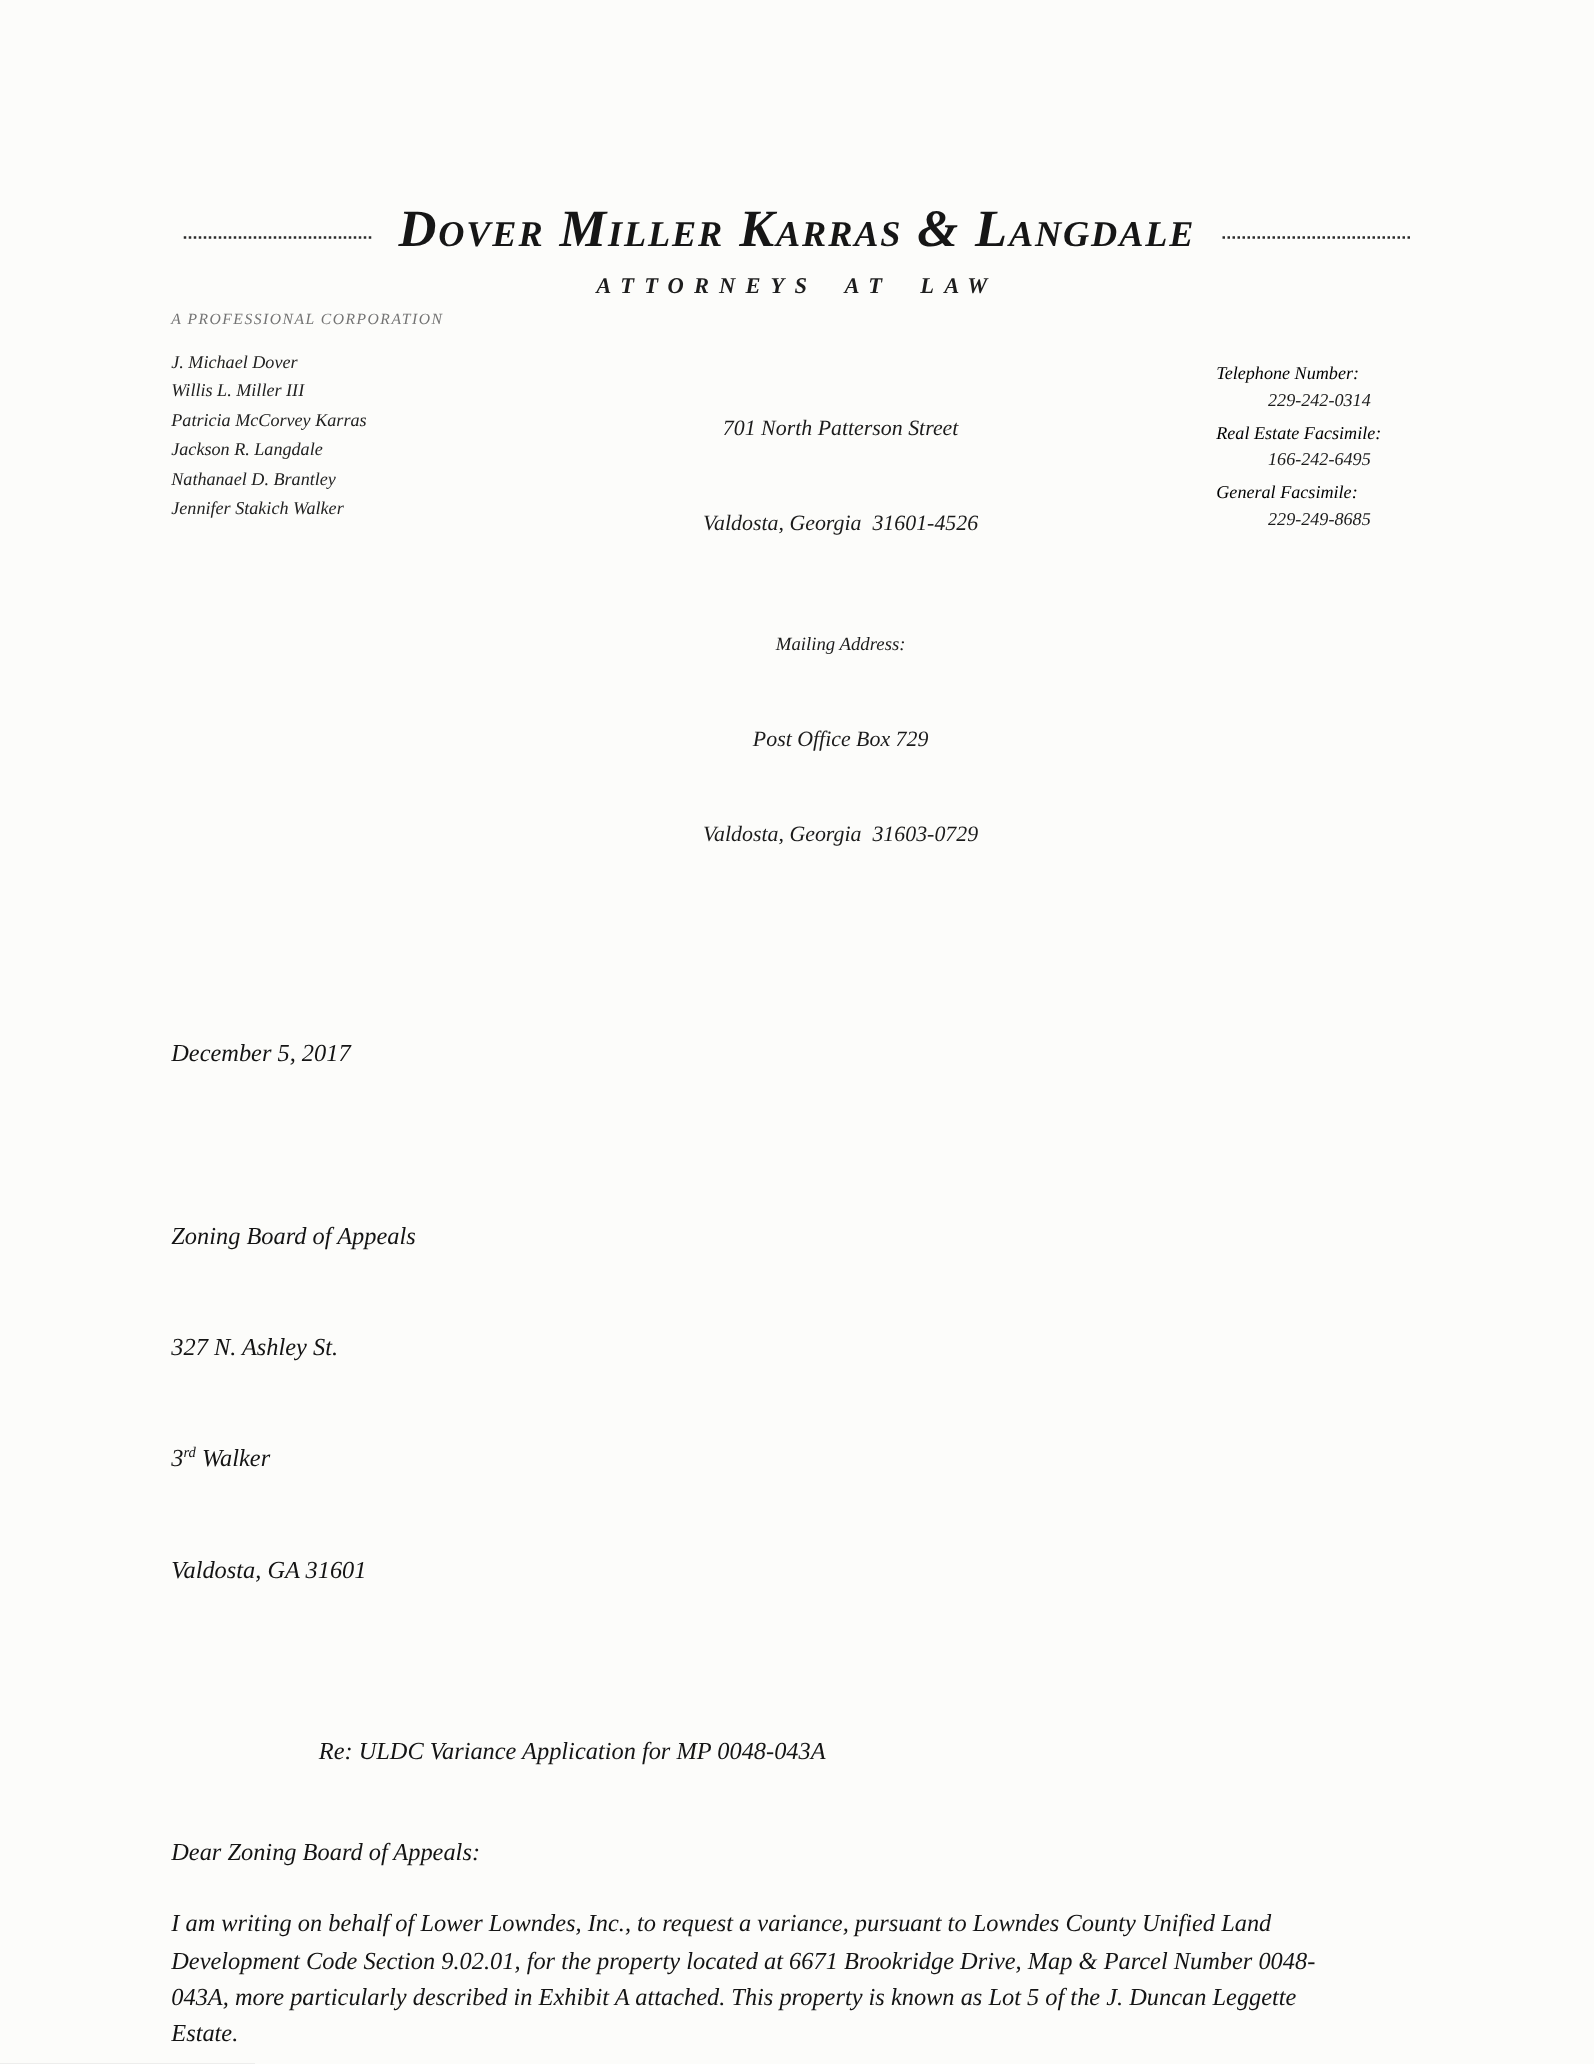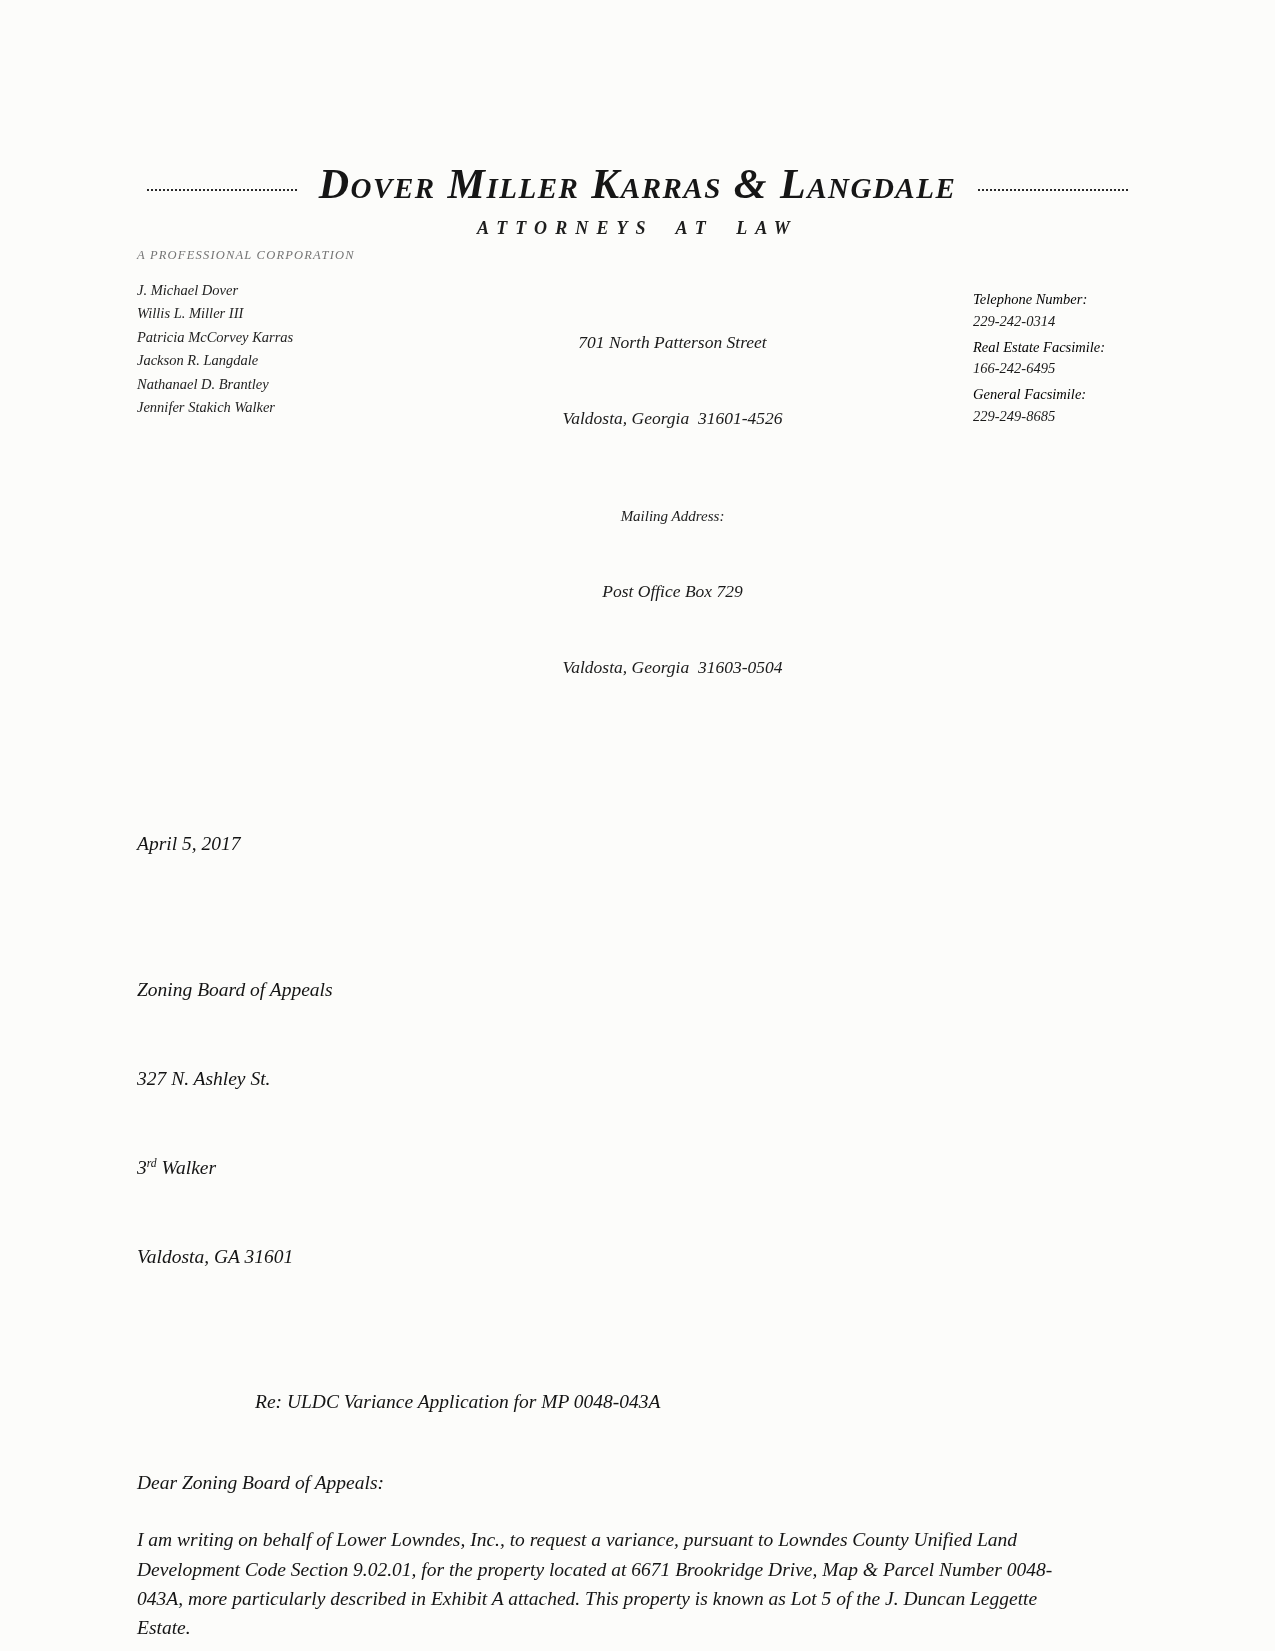--- a/index.html
+++ b/index.html
@@ -81,21 +81,21 @@
     margin-top: 24px;
     font-size: 15px;
   }
   .contact-col {
     width: 165px;
     font-size: 14.5px;
     line-height: 1.5;
     margin-top: 10px;
   }
   .contact-col .c-label { text-align: left; color: #000000; }
-  .contact-col .c-value { text-align: left; margin-bottom: 4px; }
+  .contact-col .c-value { text-align: center; margin-bottom: 4px; }
 
   
   .letter-body {
     padding: 0 197px 0 137px;
     font-size: 19.5px;
     line-height: 1.5;
     color: #141414;
   }
   .date { margin-top: 98px; }
   .recipient { margin-top: 58px; line-height: 1.52; white-space: pre-wrap; }
@@ -129,38 +129,38 @@
         <li>Jackson R. Langdale</li>
         <li>Nathanael D. Brantley</li>
         <li>Jennifer Stakich Walker</li>
       </ul>
 
       <div class="address-col">
         <div>701 North Patterson Street</div>
         <div>Valdosta, Georgia  31601-4526</div>
         <div class="mailing-label">Mailing Address:</div>
         <div>Post Office Box 729</div>
-        <div>Valdosta, Georgia  31603-0504</div>
+        <div>Valdosta, Georgia  31603-0729</div>
       </div>
 
       <div class="contact-col">
         <div class="c-label">Telephone Number:</div>
         <div class="c-value">229-242-0314</div>
         <div class="c-label">Real Estate Facsimile:</div>
         <div class="c-value">166-242-6495</div>
         <div class="c-label">General Facsimile:</div>
         <div class="c-value">229-249-8685</div>
       </div>
 
     </div>
   </header>
 
   <main class="letter-body">
 
-    <p class="date">April 5, 2017</p>
+    <p class="date">December 5, 2017</p>
 
     <div class="recipient">
       <div>Zoning Board of Appeals</div>
       <div>327 N. Ashley St.</div>
       <div><span>3</span><sup>rd</sup><span> Walker</span></div>
       <div>Valdosta, GA 31601</div>
     </div>
 
     <p class="re-line">Re: ULDC Variance Application for MP 0048-043A</p>
 

